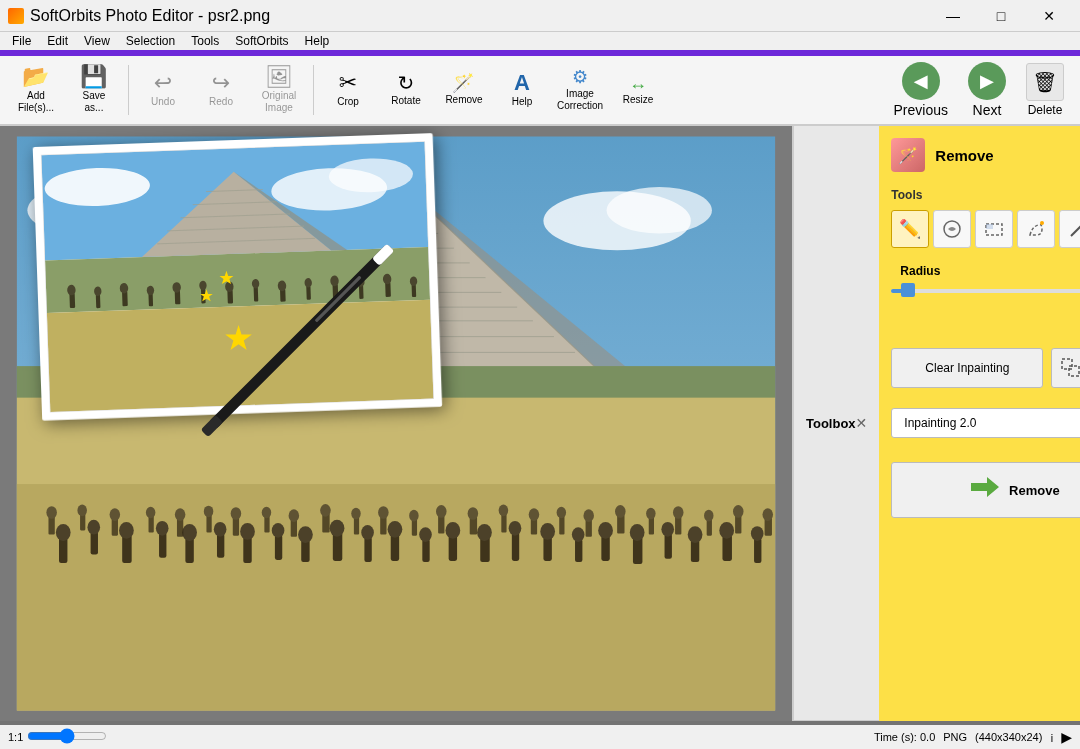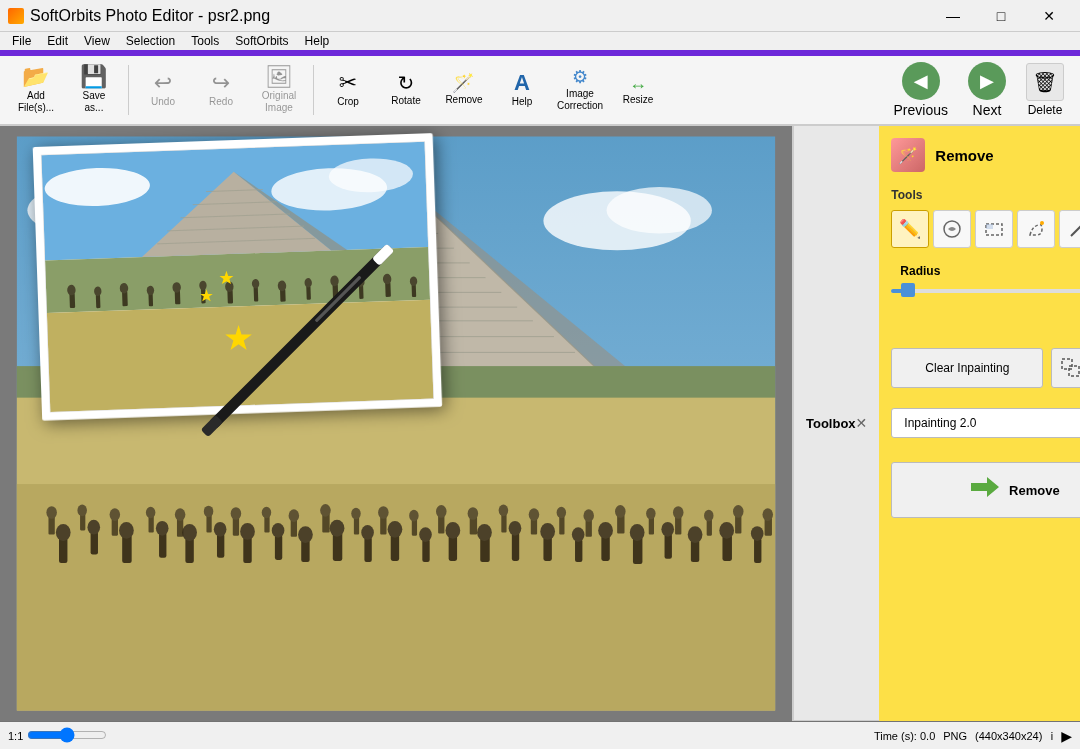--- a/index.html
+++ b/index.html
@@ -222,21 +222,21 @@
       align-items: center;
       justify-content: center;
       gap: 10px;
     }
     .remove-btn-icon { font-size: 22px; color: #4a9a40; }
 
     
     .status-bar {
       height: 28px;
       background: #f0f0f0;
-      border-top: 1px solid #737373;
+      border-top: 4px solid #737373;
       display: flex;
       align-items: center;
       padding: 0 8px;
       gap: 4px;
       font-size: 11px;
     }
     .status-zoom { display: flex; align-items: center; gap: 4px; }
     .zoom-slider { width: 80px; }
     .status-right { margin-left: auto; display: flex; align-items: center; gap: 8px; }
     .toolbar-nav { display: flex; align-items: center; gap: 8px; margin-left: auto; }

